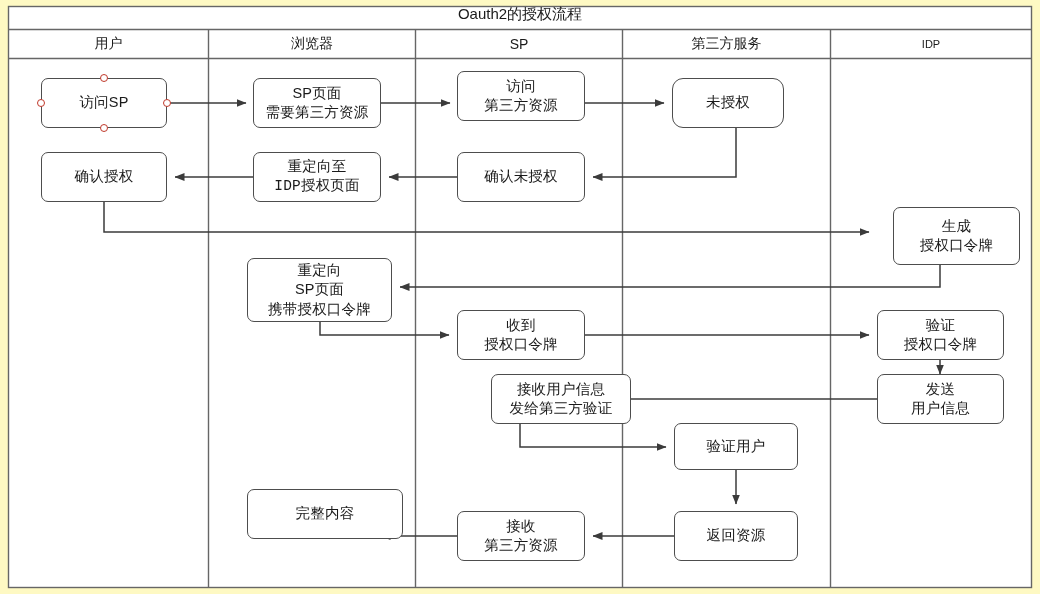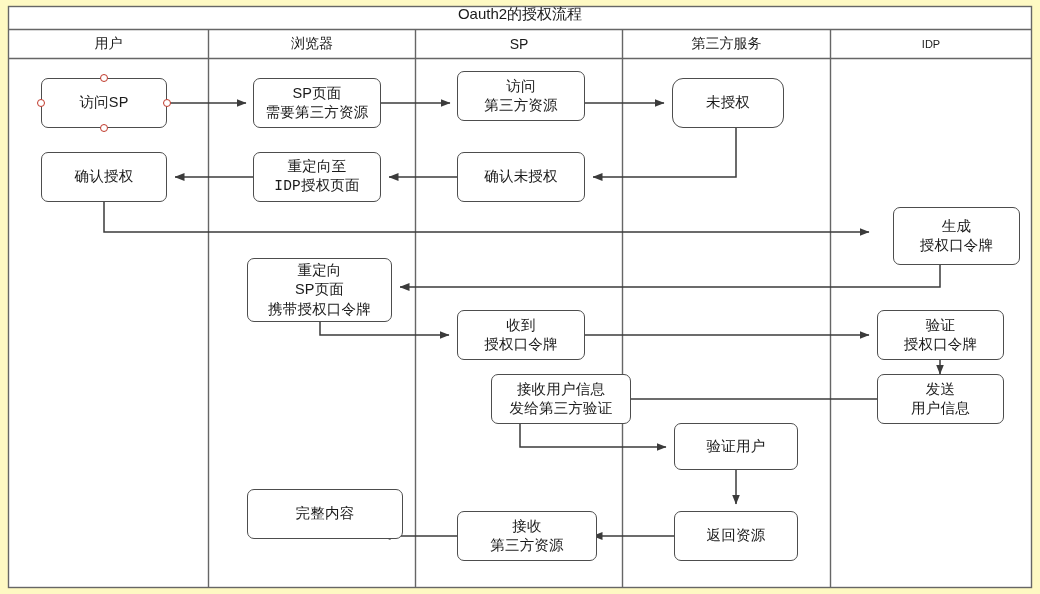--- a/index.html
+++ b/index.html
@@ -200,18 +200,18 @@
   <div class="node" style="left:453px; top:374px; width:140px; height:50px;margin-left:38px;">接收用户信息
 发给第三方验证</div>
 
   <div class="node" style="left:877px; top:374px; width:127px; height:50px;">发送
 用户信息</div>
 
   <div class="node" style="left:674px; top:423px; width:124px; height:47px;">验证用户</div>
 
   <div class="node" style="left:247px; top:489px; width:156px; height:50px;text-align:center;">完整内容</div>
 
-  <div class="node" style="left:457px; top:511px; width:140px; height:50px;font-family:Liberation Serif, serif;">接收
+  <div class="node" style="left:457px; top:511px; width:128px; height:50px;font-family:Liberation Serif, serif;">接收
 第三方资源</div>
 
   <div class="node" style="left:674px; top:511px; width:124px; height:50px;">返回资源</div>
 
 </div>
 
 </body></html>

